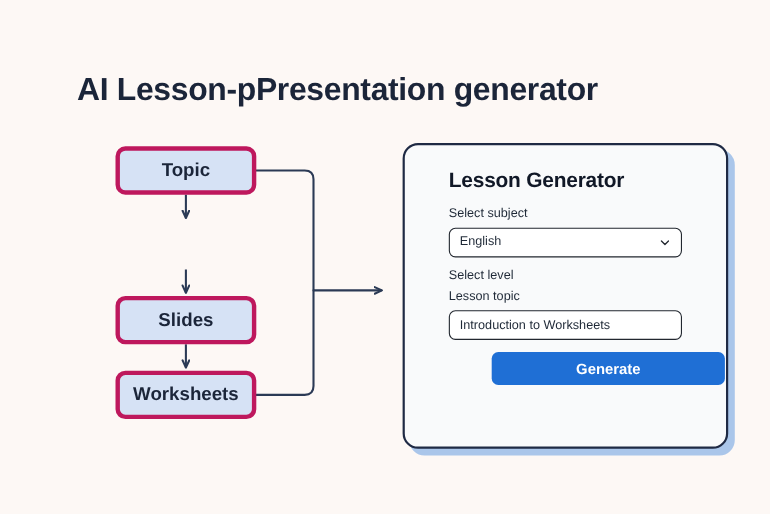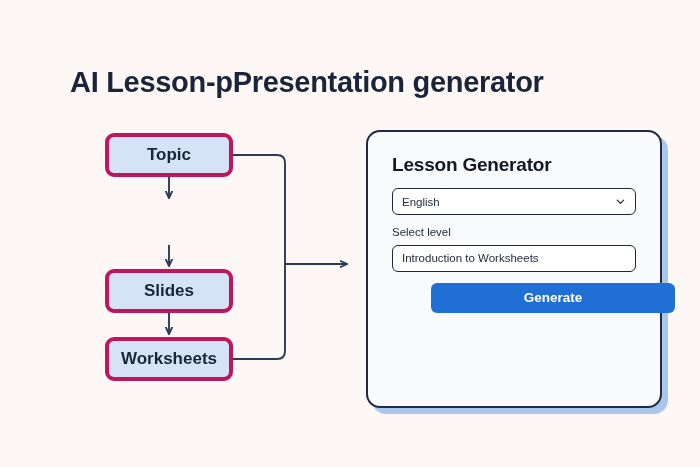--- a/index.html
+++ b/index.html
@@ -78,21 +78,21 @@
     position: absolute;
     left: 366px;
     top: 130px;
     width: 296px;
     height: 278px;
     box-sizing: border-box;
     background: #f9fafb;
     border: 2.5px solid #1f2a44;
     border-radius: 14px;
     box-shadow: 6px 6px 0 0 #aac6ea;
-    padding: 18px 24px;
+    padding: 18px 40px;
   }
   #card-title {
     font-size: 19px;
     font-weight: bold;
     color: #111827;
     margin: 4px 0 12px 0;
     letter-spacing: -0.2px;
   }
   .field-label {
     font-size: 11.5px;
@@ -180,29 +180,31 @@
     </div>
     <div class="flow-node" id="node-worksheets">
       <span>Worksheets</span>
     </div>
   </div>
 
   <div id="generator-card">
 
     <div id="card-title">Lesson Generator</div>
 
+    <div class="field-label">Select subject</div>
     <div class="field-control">
       <span class="value">English</span>
       <svg class="chevron-down-icon" viewBox="0 0 12 12">
         <path d="M2.5,4.5 L6,8 L9.5,4.5" fill="none" stroke="#22272f" stroke-width="1.3" stroke-linecap="round" stroke-linejoin="round"></path>
       </svg>
     </div>
 
     <div class="field-label">Select level</div>
 
+    <div class="field-label">Lesson topic</div>
     <div class="field-control">
       <span class="value">Introduction to Worksheets</span>
     </div>
 
     <button id="generate-button">Generate</button>
   </div>
 
 </div>
 
 </body></html>

